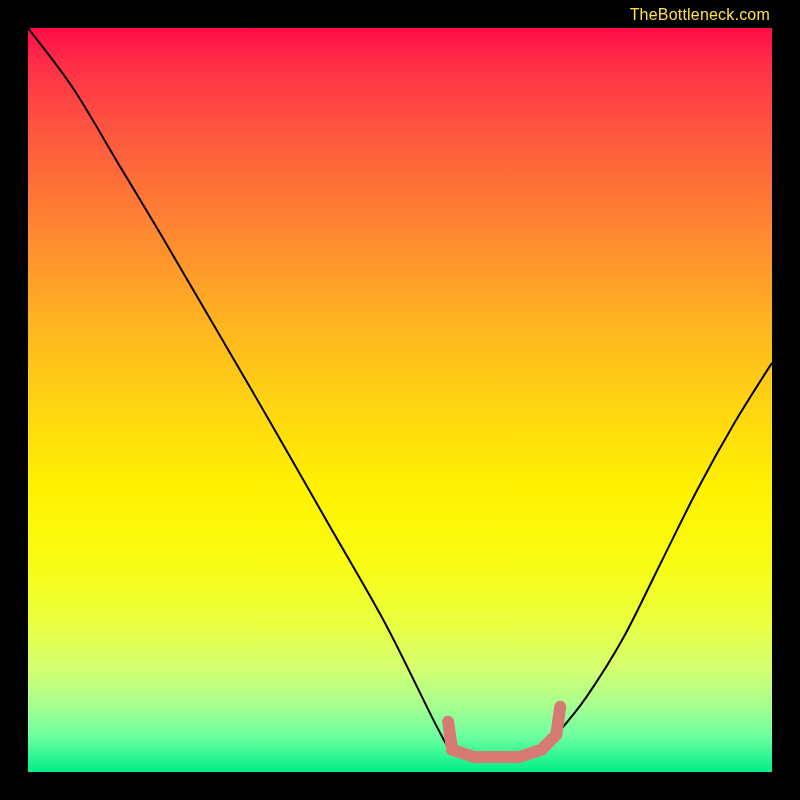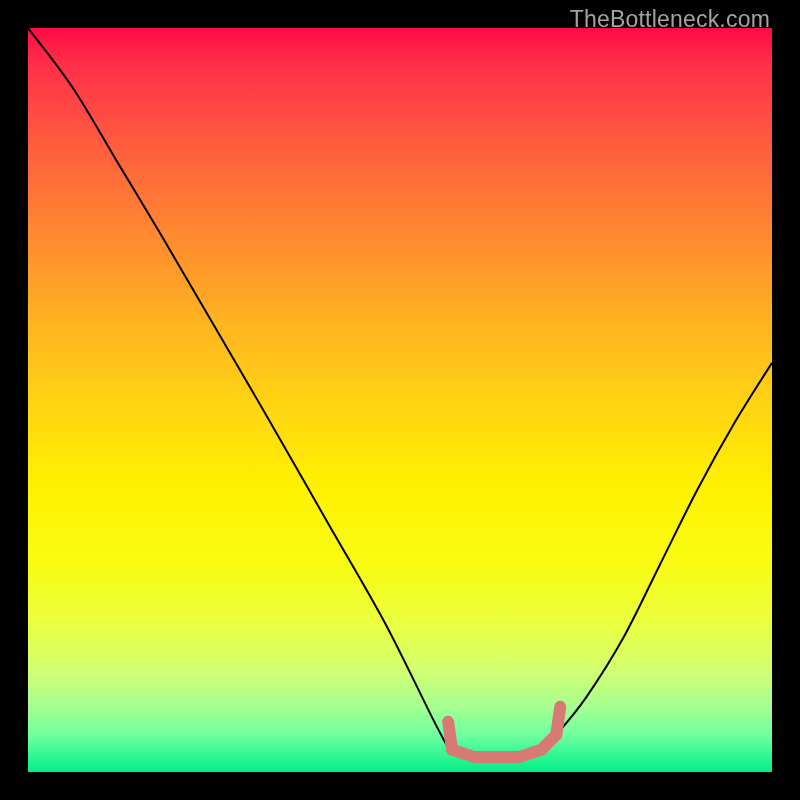--- a/index.html
+++ b/index.html
@@ -23,22 +23,22 @@
       #eaff40 80%,
       #d4ff70 86%,
       #a8ff90 91%,
       #70ffa0 95%,
       #00ef88 100%);
   }
   .watermark {
     position: absolute;
     top: 6px;
     right: 30px;
-    color: #a3a3a3;
-    font-size: 23px;
+    color: #fde047;
+    font-size: 16px;
     font-weight: 400;
     letter-spacing: 0.2px;
   }
   svg.curve {
     position: absolute;
     left: 0; top: 0;
     width: 744px;
     height: 744px;
   }
 </style>

